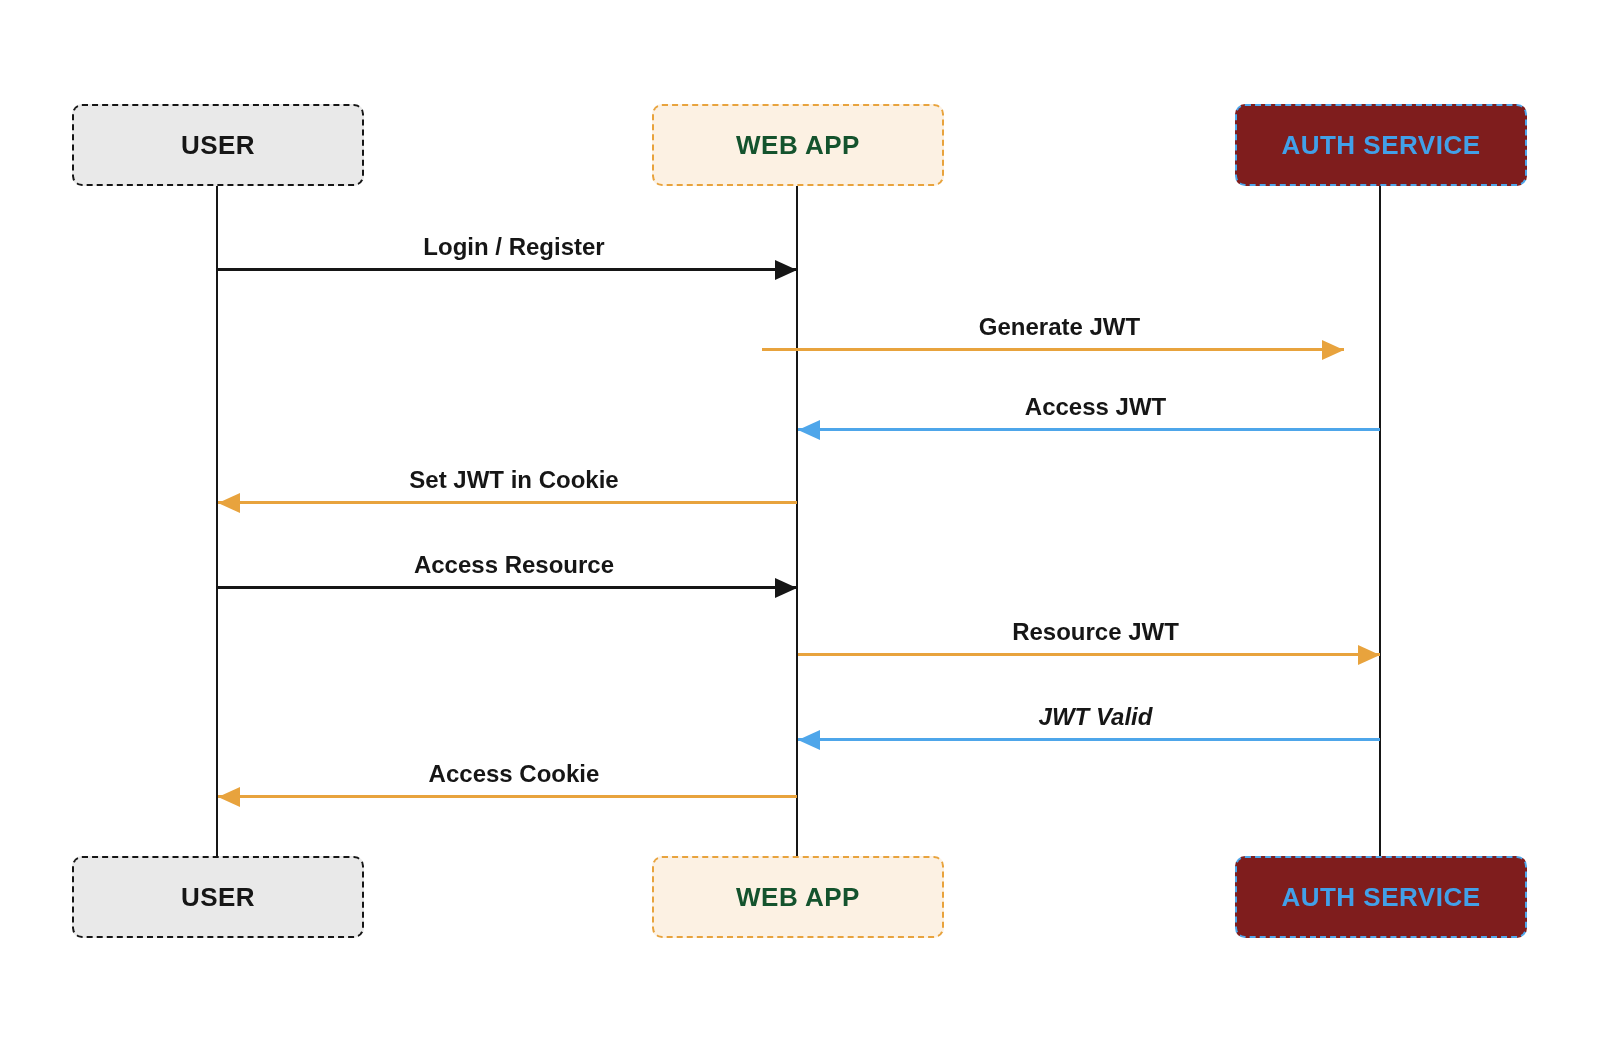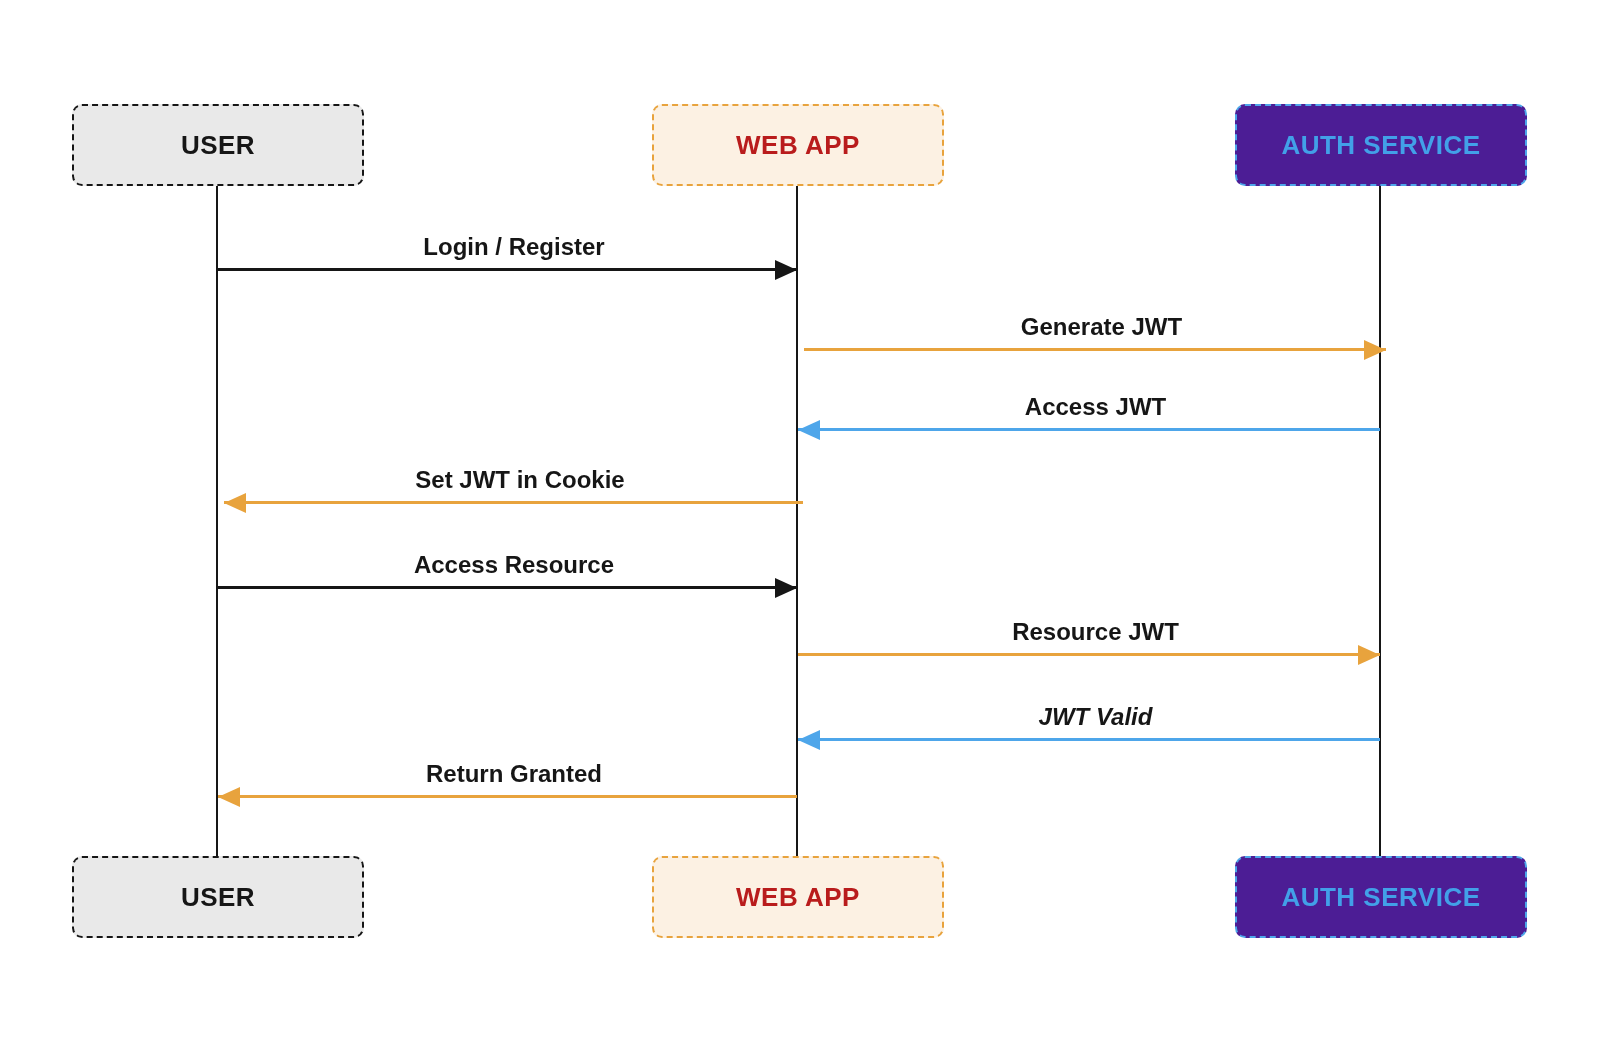--- a/index.html
+++ b/index.html
@@ -20,22 +20,22 @@
     position: absolute;
     width: 292px; height: 82px;
     border-radius: 10px;
     border: 2px dashed #161616;
     box-sizing: border-box;
     display: flex; align-items: center; justify-content: center;
     font-size: 26px; font-weight: 600; letter-spacing: 0.5px;
     color: #161616;
   }
   .actor-user    { left: 72px;  background: #e9e9e9; border-color: #161616; color: #161616; }
-  .actor-webapp  { left: 652px; background: #fcf1e3; border-color: #e8a33d; color: #b91c1c; }
-  .actor-auth    { left: 1235px;background: #4c1d95; border-color: #4ea6ea; color: #42a0e8; }
+  .actor-webapp  { left: 652px; background: #fcf1e3; border-color: #e8a33d; color: #14532d; }
+  .actor-auth    { left: 1235px;background: #7f1d1d; border-color: #4ea6ea; color: #42a0e8; }
   .actor-top     { top: 104px; }
   .actor-bottom  { top: 856px; }
 
   
   .lifeline {
     position: absolute;
     top: 186px; height: 670px; width: 2px;
     background: #161616;
   }
   .lifeline-user   { left: 216px; }
@@ -85,33 +85,33 @@
   <div class="lifeline lifeline-user"></div>
   <div class="lifeline lifeline-webapp"></div>
   <div class="lifeline lifeline-auth"></div>
 
   <div class="message msg-black dir-right" style="left:218px; top:268px; width:579px;">
     <span class="msg-label">Login / Register</span>
     <div class="msg-line"></div>
     <div class="msg-arrowhead"></div>
   </div>
 
-  <div class="message msg-orange dir-right" style="left:804px; top:348px; width:582px;">
+  <div class="message msg-orange dir-right" style="left:762px; top:348px; width:582px;">
     <span class="msg-label">Generate JWT</span>
     <div class="msg-line"></div>
     <div class="msg-arrowhead"></div>
   </div>
 
   <div class="message msg-blue dir-left" style="left:798px; top:428px; width:582px;">
     <span class="msg-label">Access JWT</span>
     <div class="msg-line"></div>
     <div class="msg-arrowhead"></div>
   </div>
 
-  <div class="message msg-orange dir-left" style="left:224px; top:501px; width:579px;">
+  <div class="message msg-orange dir-left" style="left:218px; top:501px; width:579px;">
     <span class="msg-label">Set JWT in Cookie</span>
     <div class="msg-line"></div>
     <div class="msg-arrowhead"></div>
   </div>
 
   <div class="message msg-black dir-right" style="left:218px; top:586px; width:579px;">
     <span class="msg-label">Access Resource</span>
     <div class="msg-line"></div>
     <div class="msg-arrowhead"></div>
   </div>
@@ -122,21 +122,21 @@
     <div class="msg-arrowhead"></div>
   </div>
 
   <div class="message msg-blue dir-left" style="left:798px; top:738px; width:582px;font-style:italic;">
     <span class="msg-label">JWT Valid</span>
     <div class="msg-line"></div>
     <div class="msg-arrowhead"></div>
   </div>
 
   <div class="message msg-orange dir-left" style="left:218px; top:795px; width:579px;">
-    <span class="msg-label">Return Granted</span>
+    <span class="msg-label">Access Cookie</span>
     <div class="msg-line"></div>
     <div class="msg-arrowhead"></div>
   </div>
 
   <div class="actor-box actor-user actor-bottom">
     <span>USER</span>
   </div>
   <div class="actor-box actor-webapp actor-bottom">
     <span>WEB APP</span>
   </div>

